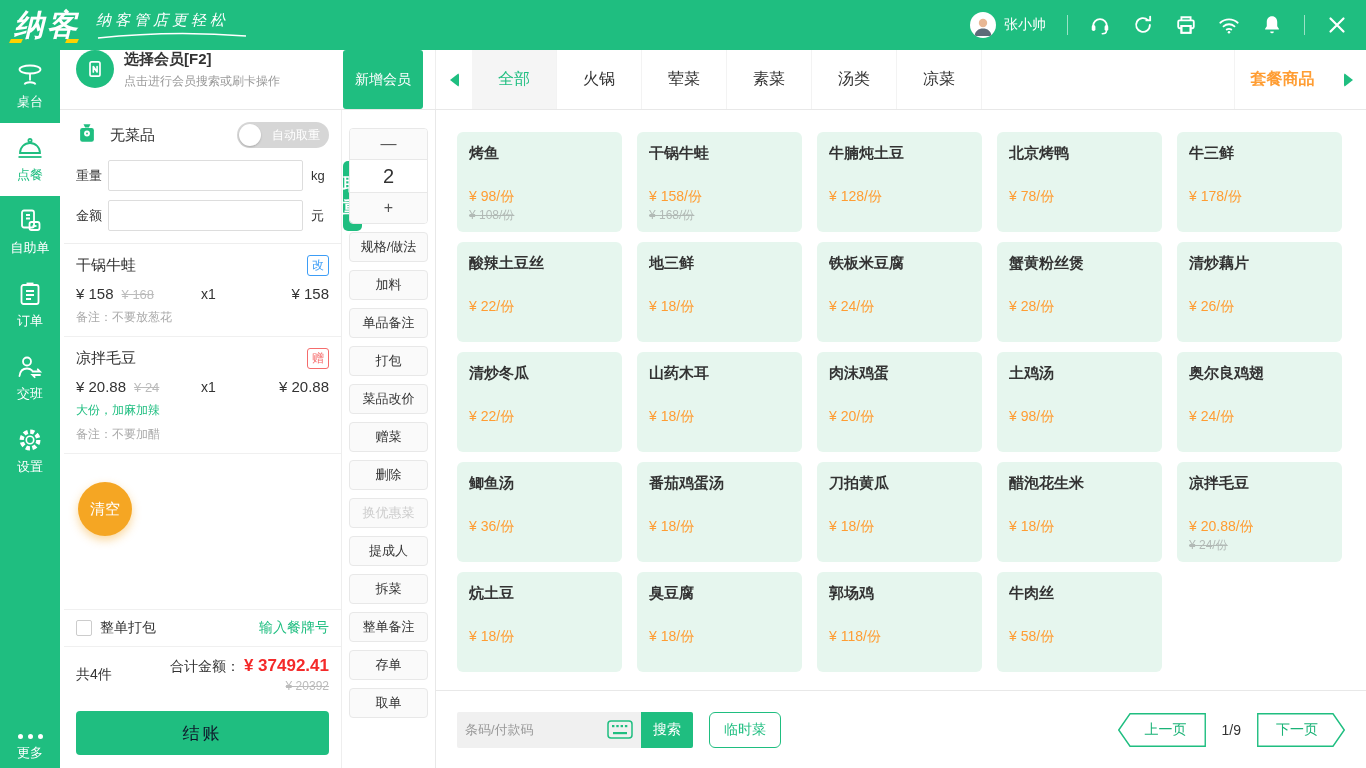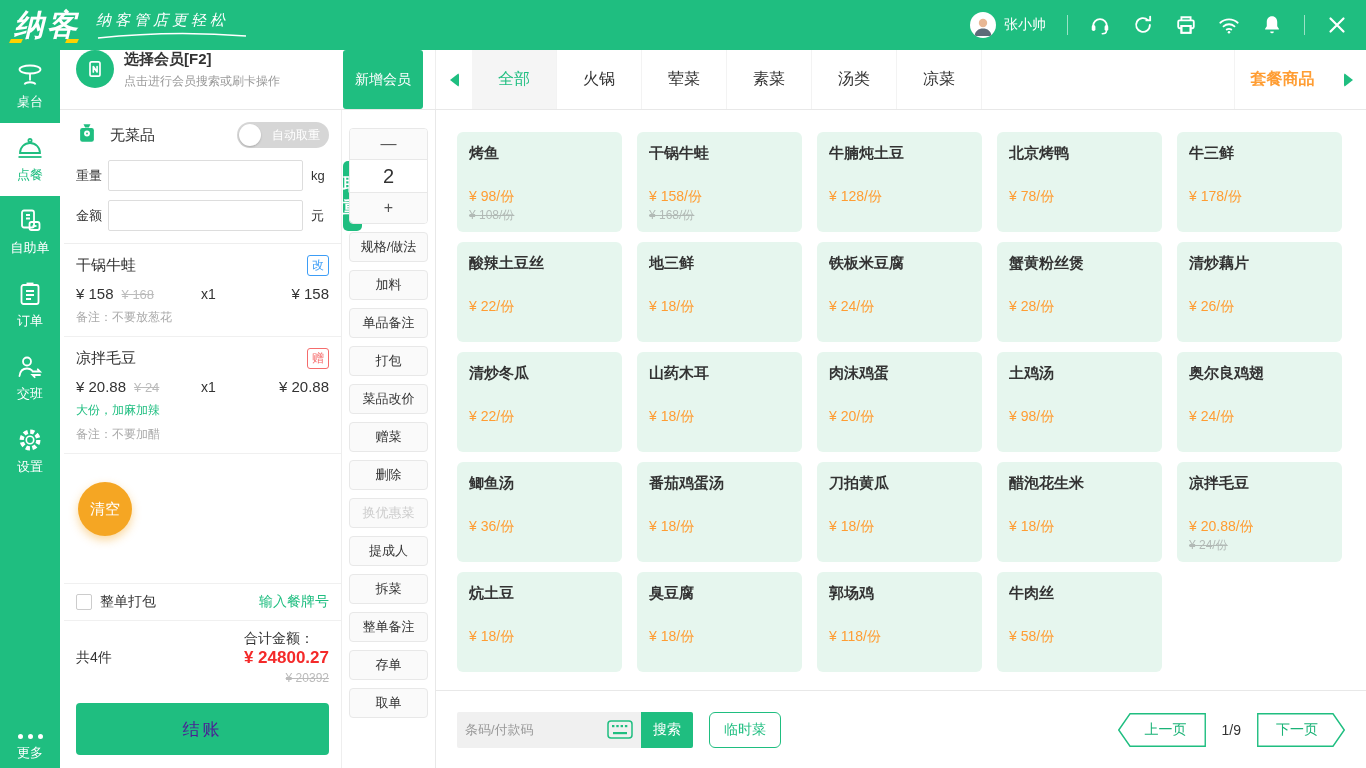--- a/index.html
+++ b/index.html
@@ -98,26 +98,26 @@
   .oi-spec:empty,.oi-old:empty,.oi-note:empty{display:none;}
   .clear-btn{margin:28px 0 0 14px;width:54px;height:54px;border-radius:50%;background:#f5a623;color:#fff;font-size:15px;border:none;cursor:pointer;box-shadow:0 4px 10px rgba(245,166,35,.45);}
 
   .pack-row{border-top:1px solid #f0f0f0;padding:9px 12px;display:flex;align-items:center;flex:0 0 auto;}
   .checkbox{width:16px;height:16px;border:1px solid #ccc;border-radius:2px;background:#fff;cursor:pointer;flex:0 0 auto;}
   .pack-label{margin-left:8px;font-size:14px;color:var(--text);}
   .table-tag{margin-left:auto;font-size:14px;color:var(--green);cursor:pointer;}
   .total-row{border-top:1px solid #f0f0f0;padding:9px 12px 7px;display:flex;flex:0 0 auto;}
   .total-count{font-size:14px;color:var(--text);align-self:center;}
   .total-right{margin-left:auto;text-align:right;}
-  .total-line{display:flex;align-items:baseline;justify-content:flex-end;flex-direction:column;}
+  .total-line{display:flex;align-items:baseline;justify-content:flex-end;}
   .total-label{font-size:14px;color:var(--text);}
   .total-amount{font-size:17px;font-weight:bold;color:var(--red);margin-left:4px;}
   .total-old{font-size:12px;color:var(--light-gray);text-decoration:line-through;margin-top:3px;}
   .checkout-wrap{padding:11px 12px 13px;flex:0 0 auto;}
-  .checkout-btn{width:100%;height:52px;background:var(--green);color:#4c1d95;font-size:17px;letter-spacing:3px;border:none;border-radius:4px;cursor:pointer;}
+  .checkout-btn{width:100%;height:44px;background:var(--green);color:#0f172a;font-size:17px;letter-spacing:3px;border:none;border-radius:4px;cursor:pointer;}
 
   
   .actions-col{width:94px;padding:18px 7px 0;border-right:1px solid var(--border);flex:0 0 auto;}
   .stepper{border:1px solid var(--border);border-radius:4px;overflow:hidden;margin-bottom:8px;}
   .step-btn{display:block;width:100%;height:30px;background:#fafafa;border:none;font-size:16px;color:#555;cursor:pointer;}
   .step-qty{height:34px;background:#fff;border-top:1px solid var(--border);border-bottom:1px solid var(--border);display:flex;align-items:center;justify-content:center;font-size:20px;color:var(--text);}
   .action-btns .action-btn{display:block;width:100%;height:30px;margin-bottom:8px;background:#fafafa;border:1px solid var(--border);border-radius:4px;font-size:13px;color:var(--text);cursor:pointer;}
   .action-btn[data-disabled="true"]{color:#ccc;cursor:default;}
 
   
@@ -399,21 +399,21 @@
           <span class="checkbox"></span>
           <span class="pack-label">整单打包</span>
           <span class="table-tag">输入餐牌号</span>
         </div>
 
         <div class="total-row">
           <span class="total-count">共4件</span>
           <span class="total-right">
             <span class="total-line">
               <span class="total-label">合计金额：</span>
-              <span class="total-amount">¥ 24800.27</span>
+              <span class="total-amount">¥ 37492.41</span>
             </span>
             <div class="total-old">¥ 20392</div>
           </span>
         </div>
 
         <div class="checkout-wrap">
           <button class="checkout-btn">结账</button>
         </div>
       </section>
 

